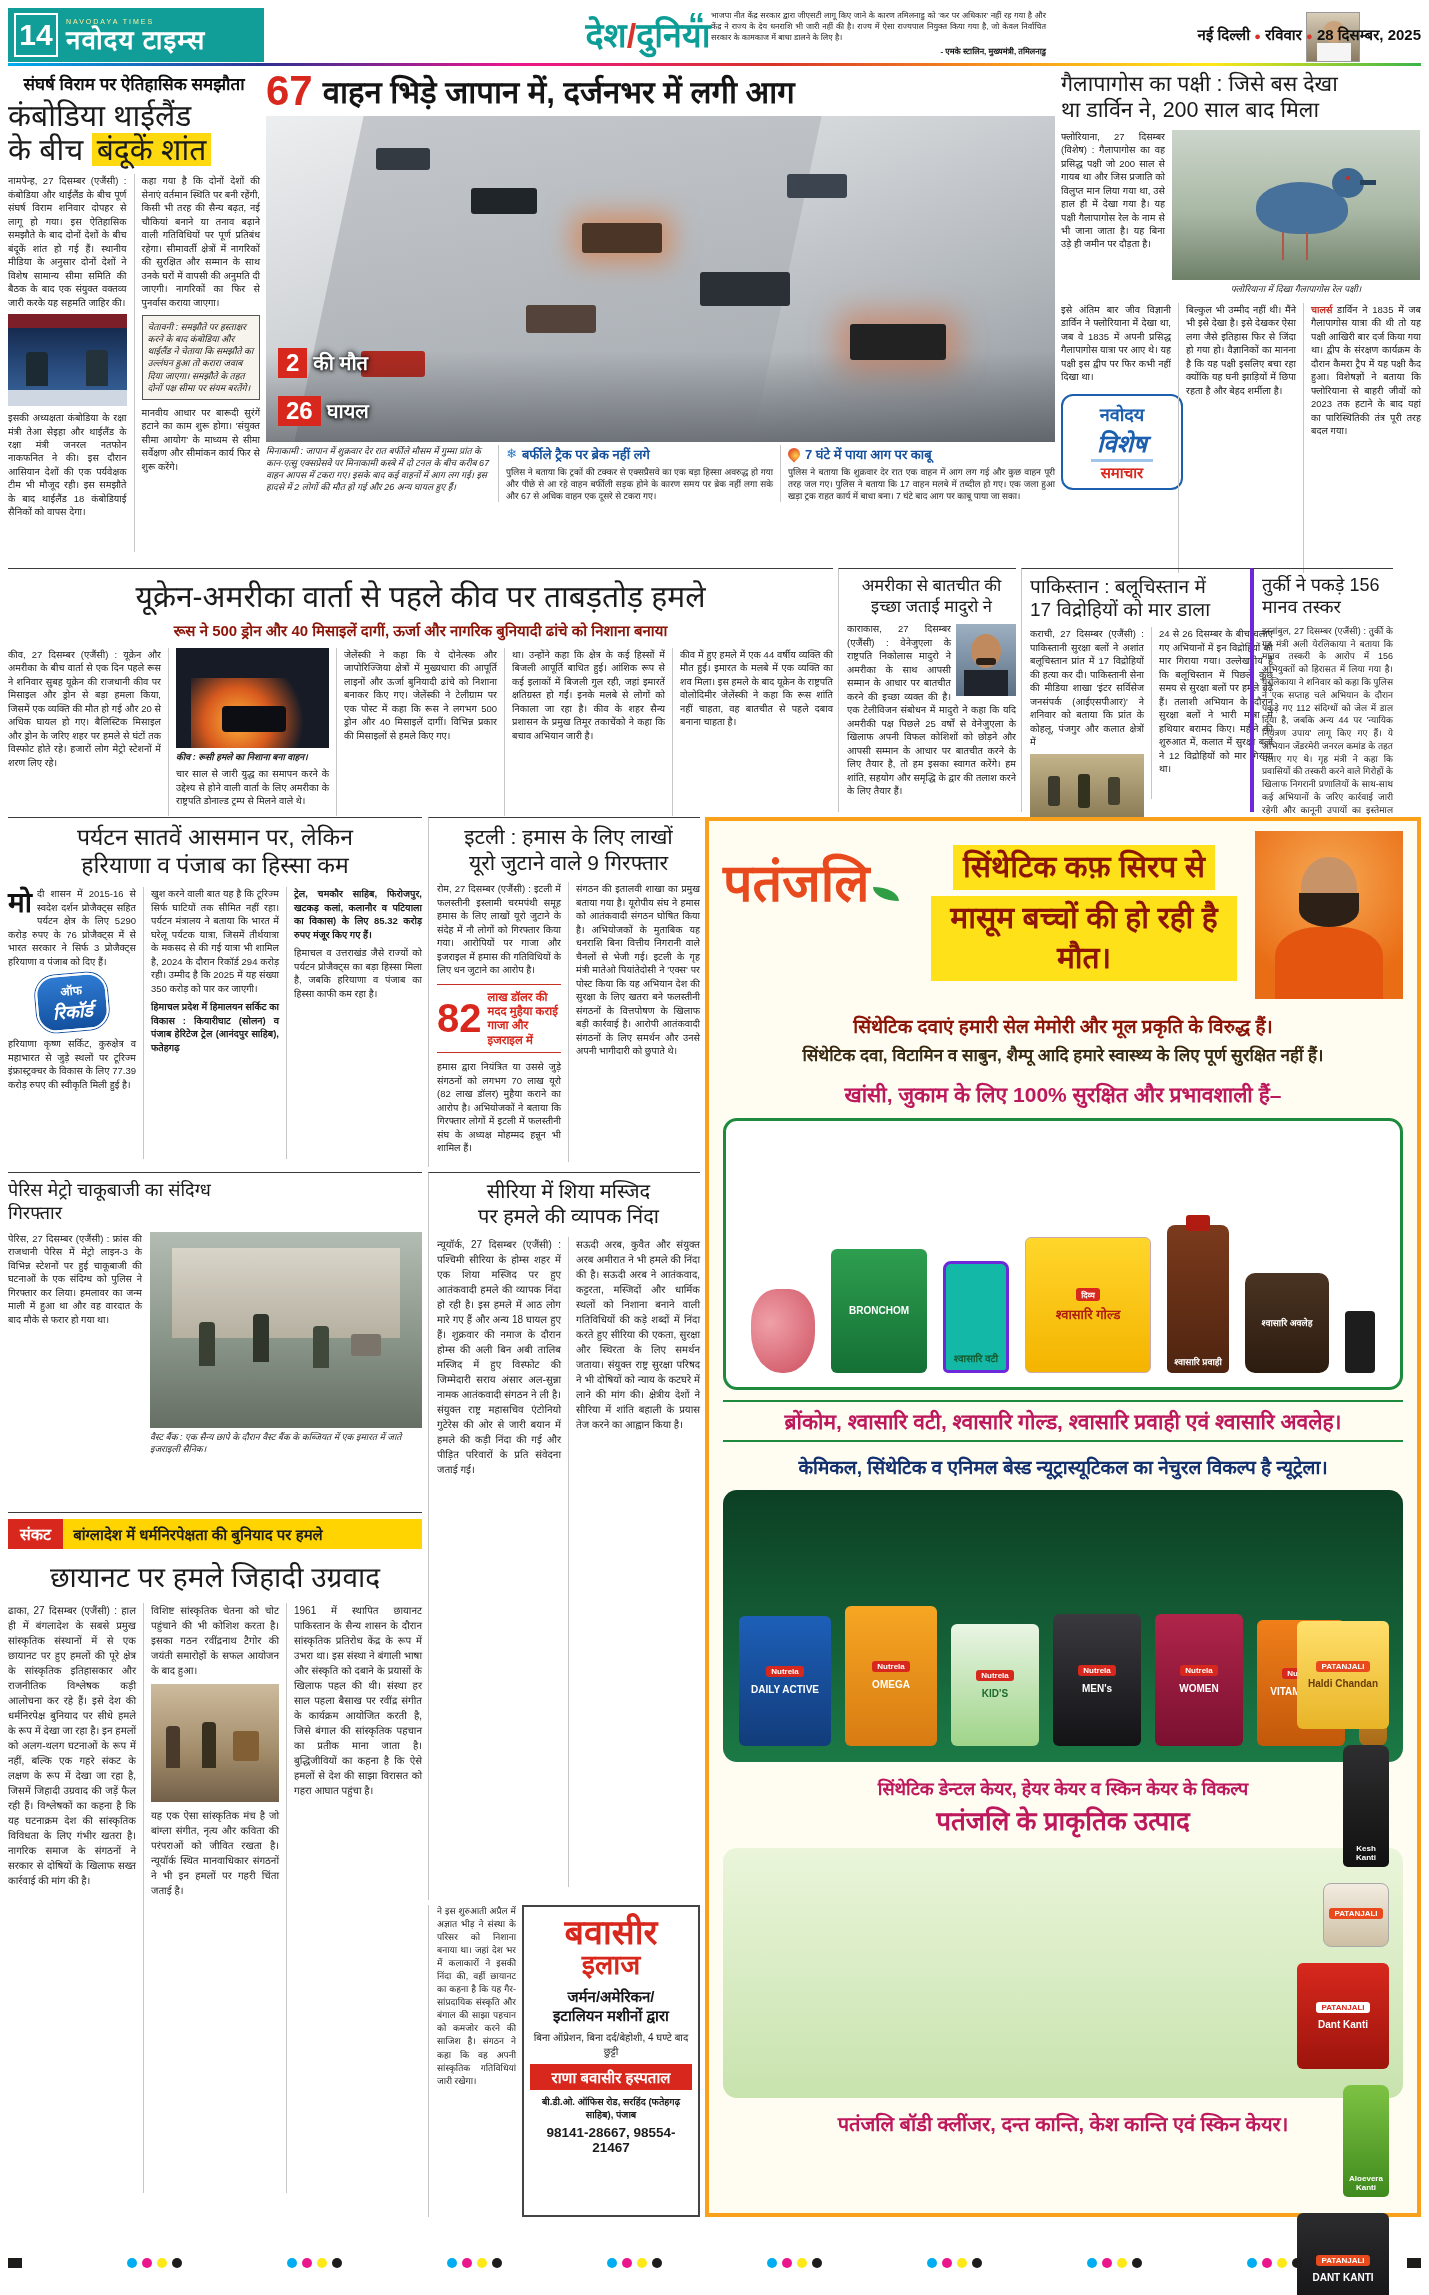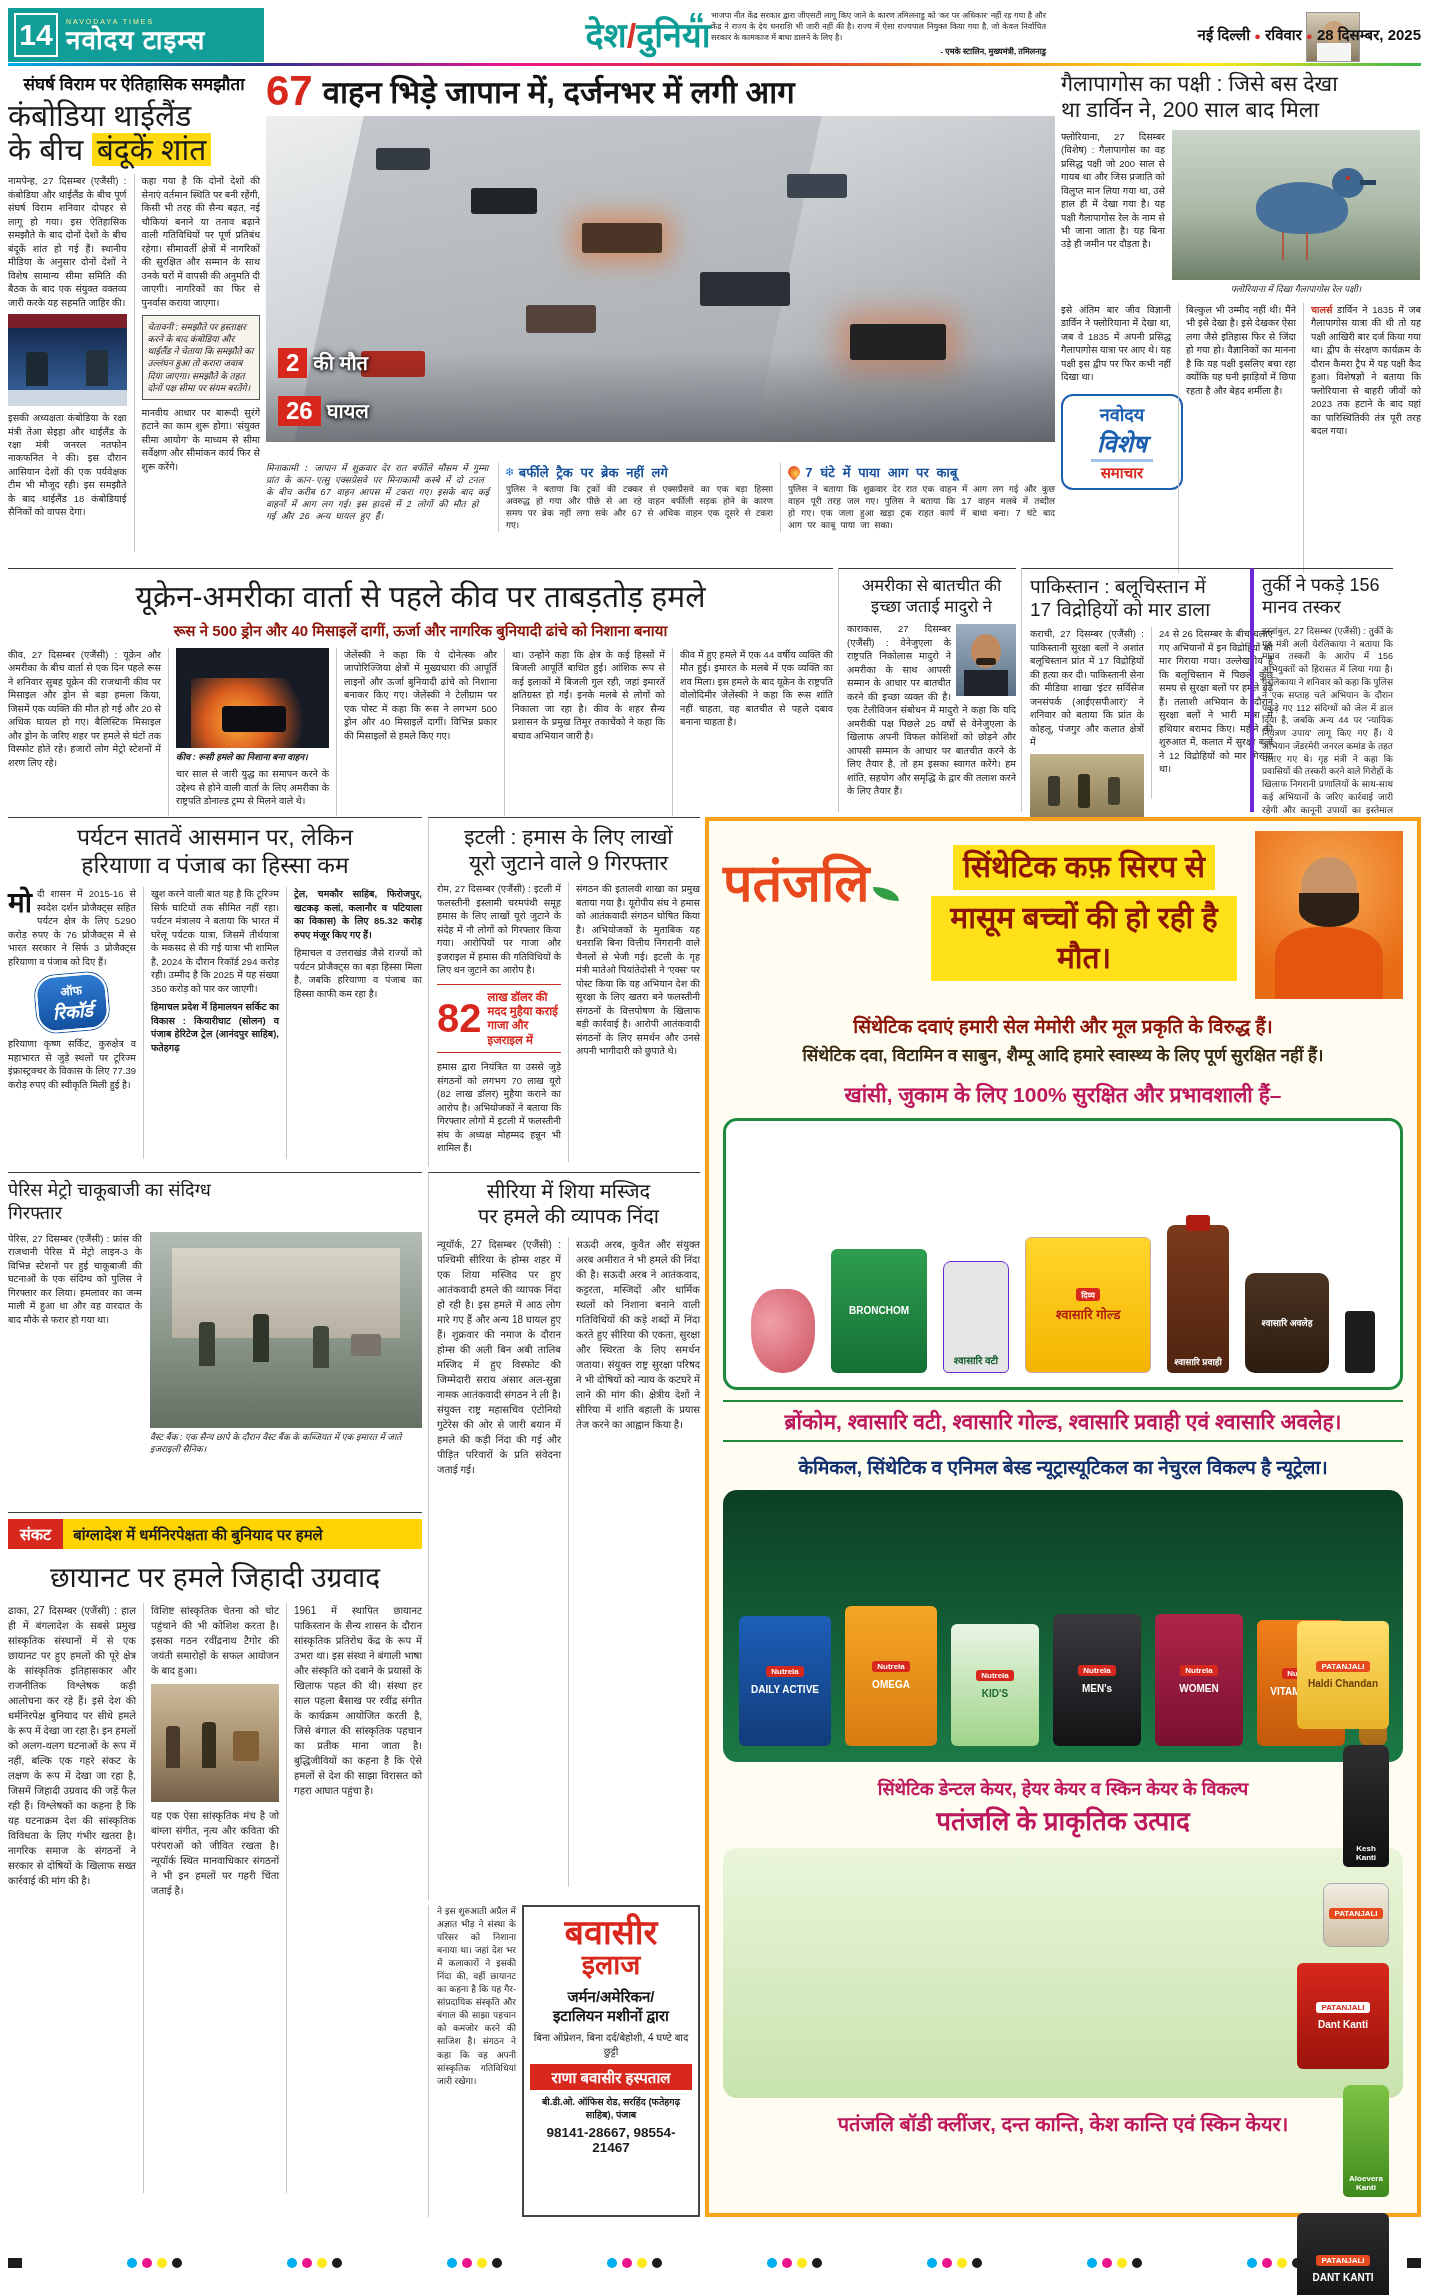--- a/index.html
+++ b/index.html
@@ -180,21 +180,21 @@
             <span class="stat-label">की मौत</span>
           </div>
       </div>
       <div class="abs" style="left:12px; bottom:16px;">
         <div class="stat-box">
             <span class="stat-num">26</span>
             <span class="stat-label">घायल</span>
           </div>
       </div>
     </div>
-    <div class="cols" style="margin-top:21px;font-family:Liberation Mono, monospace;">
+    <div class="cols" style="margin-top:3px;">
       <div class="col" style="max-width:225px;">
         <div class="caption">मिनाकामी : जापान में शुक्रवार देर रात बर्फीले मौसम में गुम्मा प्रांत के कान-एत्सु एक्सप्रेसवे पर मिनाकामी कस्बे में दो टनल के बीच करीब 67 वाहन आपस में टकरा गए। इसके बाद कई वाहनों में आग लग गई। इस हादसे में 2 लोगों की मौत हो गई और 26 अन्य घायल हुए हैं।</div>
       </div>
       <div class="col rule">
         <div class="subbox-title">
             <span style="color:#2a7bd3;">❄</span>
             <span>बर्फीले ट्रैक पर ब्रेक नहीं लगे</span>
           </div>
         <div class="mini-txt">पुलिस ने बताया कि ट्रकों की टक्कर से एक्सप्रैसवे का एक बड़ा हिस्सा अवरुद्ध हो गया और पीछे से आ रहे वाहन बर्फीली सड़क होने के कारण समय पर ब्रेक नहीं लगा सके और 67 से अधिक वाहन एक दूसरे से टकरा गए।</div>
       </div>
@@ -391,21 +391,21 @@
     <div class="pj-green-title" style="margin-top:14px;">खांसी, जुकाम के लिए 100% सुरक्षित और प्रभावशाली हैं–</div>
 
     <div class="prod-panel" style="margin-top:10px; height:272px;">
       <div style="width:64px; height:84px; background:radial-gradient(circle at 30% 40%, #f0a0a8, #d4606e 80%); border-radius:40% 40% 48% 48%;"></div>
       <div class="prod">
         <div style="width:96px; height:124px; background:linear-gradient(180deg,#2e9e4f,#147035); border-radius:6px; display:flex; align-items:center; justify-content:center; padding:6px;">
           <span class="pname">BRONCHOM</span>
         </div>
       </div>
       <div class="prod">
-        <div style="width:66px; height:112px; background:#e5e5e5; border:1px solid #6d28d9; border-radius:8px 8px 5px 5px; display:flex; align-items:flex-end; justify-content:center; padding:6px;">
+        <div style="width:66px; height:112px; background:#14b8a6; border:3px solid #6d28d9; border-radius:8px 8px 5px 5px; display:flex; align-items:flex-end; justify-content:center; padding:6px;">
           <span class="pname" style="color:#145c2e;">श्वासारि वटी</span>
         </div>
       </div>
       <div class="prod">
         <div style="width:126px; height:136px; background:linear-gradient(180deg,#ffd62b,#f4b400); border:1px solid #caa; border-radius:6px; display:flex; flex-direction:column; align-items:center; justify-content:center; gap:4px; padding:6px;">
           <span class="brand">दिव्य</span>
           <span class="pname" style="color:#b01c12; font-size:13px;">श्वासारि गोल्ड</span>
         </div>
       </div>
       <div class="prod">

